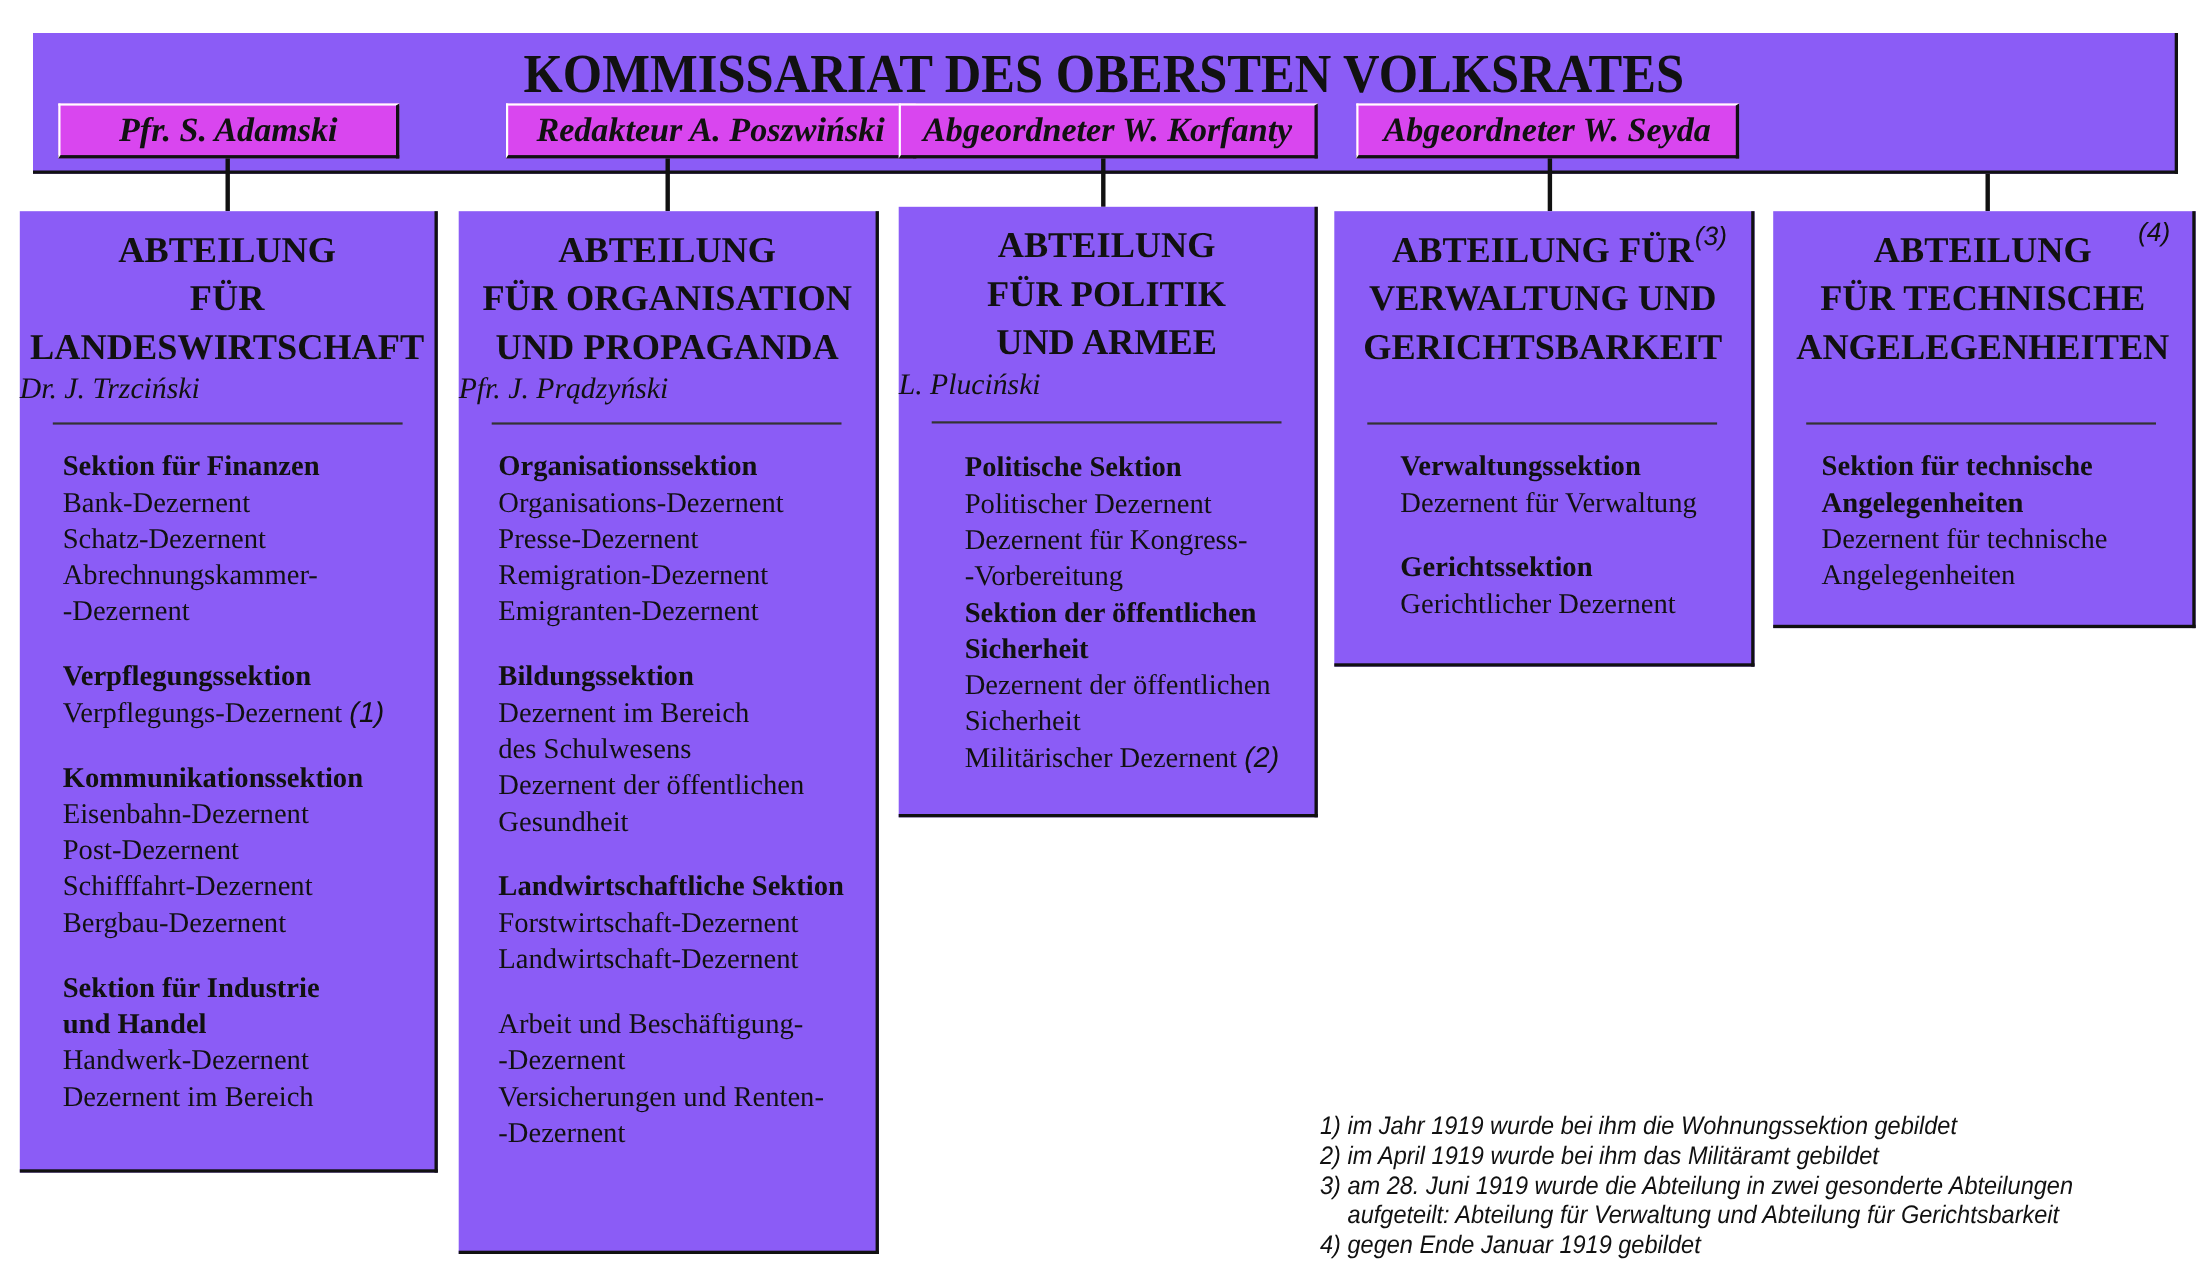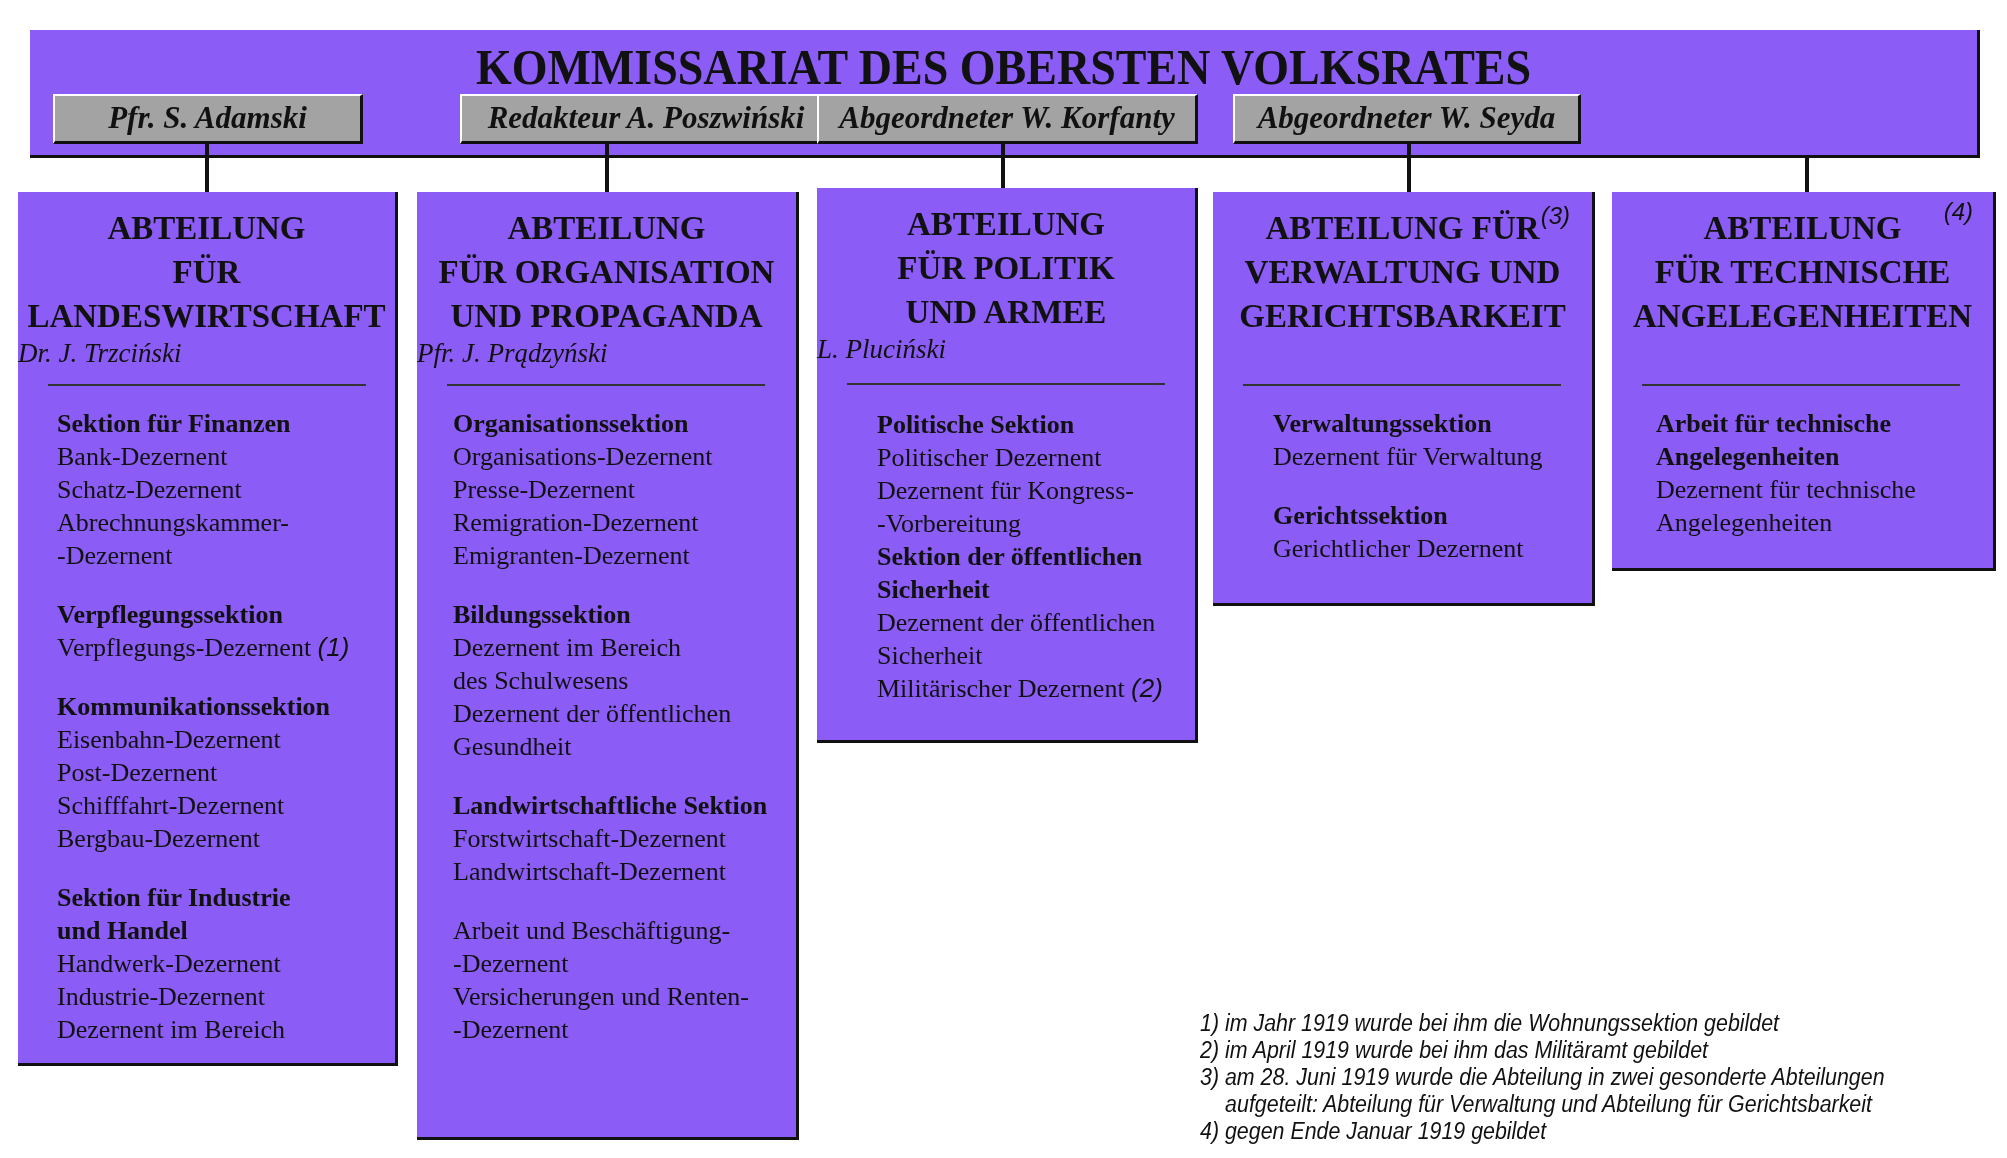--- a/index.html
+++ b/index.html
@@ -3,21 +3,21 @@
 <meta charset="utf-8">
 <style>
   html, body { margin:0; padding:0; background:#ffffff; }
   body { width:2007px; height:1158px; position:relative; overflow:hidden;
          font-family:"Liberation Serif", "DejaVu Serif", serif; color:#111; }
   .box { position:absolute; background:#8b5cf6; box-sizing:border-box;
          border-right:3px solid #111; border-bottom:3px solid #111; }
   .top-box { left:30px; top:30px; width:1950px; height:128px; }
   .top-title { position:absolute; left:0; right:0; top:8px; text-align:center;
                font-weight:bold; font-size:50px; letter-spacing:0px; transform:scaleX(0.92);}
-  .person { position:absolute; top:94px; height:50px; background:#a3a3a3;
+  .person { position:absolute; top:94px; height:50px; background:#d946ef;
             box-sizing:border-box; border-top:2px solid #fff; border-left:2px solid #fff;
             border-right:3px solid #111; border-bottom:3px solid #111;
             font-style:italic; font-weight:bold; font-size:31px; text-align:center;
             line-height:44px; white-space:nowrap; }
   .connector { position:absolute; width:4px; background:#111; }
   .dept { position:absolute; }
   .dept-title { text-align:center; font-weight:bold; font-size:33px; line-height:44px;
                 margin-top:14px; }
   .dept-head { font-style:italic; font-size:27px; line-height:30px; }
   .dept-rule { position:absolute; height:2px; background:#333; }
@@ -75,21 +75,20 @@
         <div><span>Eisenbahn-Dezernent</span></div>
         <div><span>Post-Dezernent</span></div>
         <div><span>Schifffahrt-Dezernent</span></div>
         <div><span>Bergbau-Dezernent</span></div>
       </div>
       <div class="sec-gap"></div>
       <div>
         <div class="sec-name">Sektion für Industrie</div>
         <div class="sec-name">und Handel</div>
         <div><span>Handwerk-Dezernent</span></div>
-        <div><span>Industrie-Dezernent</span></div>
         <div><span>Dezernent im Bereich</span></div>
       </div>
     </div>
   </div>
 <div class="box dept" id="dept-1" style="left:417px;top:192px;width:382px;height:948px;">
     <div class="dept-title">
       <div>ABTEILUNG</div>
       <div>FÜR ORGANISATION</div>
       <div>UND PROPAGANDA</div>
     </div>
@@ -173,21 +172,21 @@
 <div class="box dept" id="dept-4" style="left:1612px;top:192px;width:384px;height:379px;">
     <div class="dept-title">
       <div>ABTEILUNG</div>
       <div>FÜR TECHNISCHE</div>
       <div>ANGELEGENHEITEN</div>
     </div>
     <div class="fn-corner" style="right: 20px; top: 6px;">(4)</div>
     <div class="dept-rule" style="left: 30px; width: 318px; top: 192px;"></div>
     <div class="sections" style="left: 44px; top: 215px;">
       <div>
-        <div class="sec-name">Arbeit für technische</div>
+        <div class="sec-name">Sektion für technische</div>
         <div class="sec-name">Angelegenheiten</div>
         <div><span>Dezernent für technische</span></div>
         <div><span>Angelegenheiten</span></div>
       </div>
     </div>
   </div>
 
 <div class="footnotes" id="footnotes">
     <div>1) im Jahr 1919 wurde bei ihm die Wohnungssektion gebildet</div>
     <div>2) im April 1919 wurde bei ihm das Militäramt gebildet</div>

